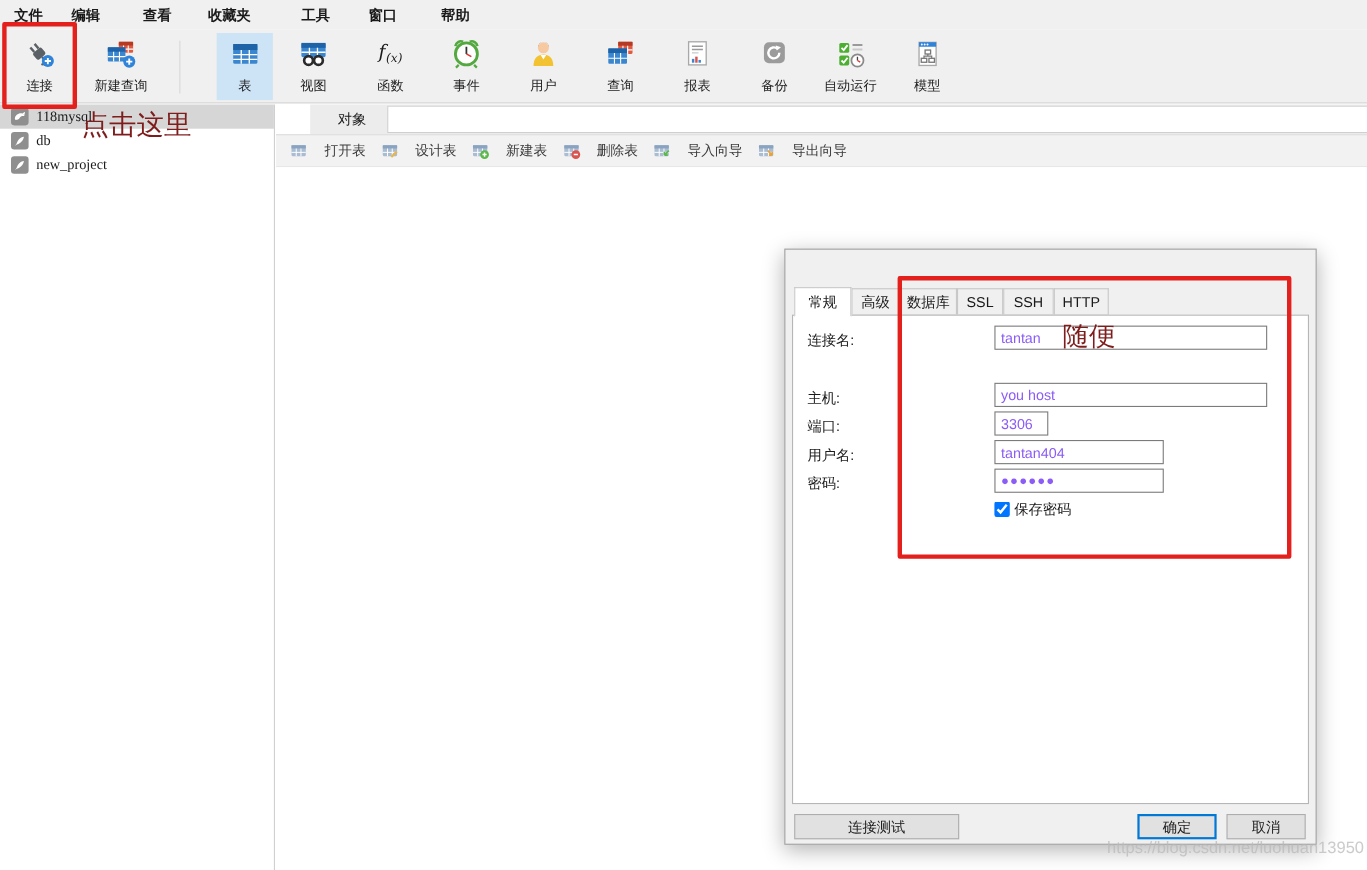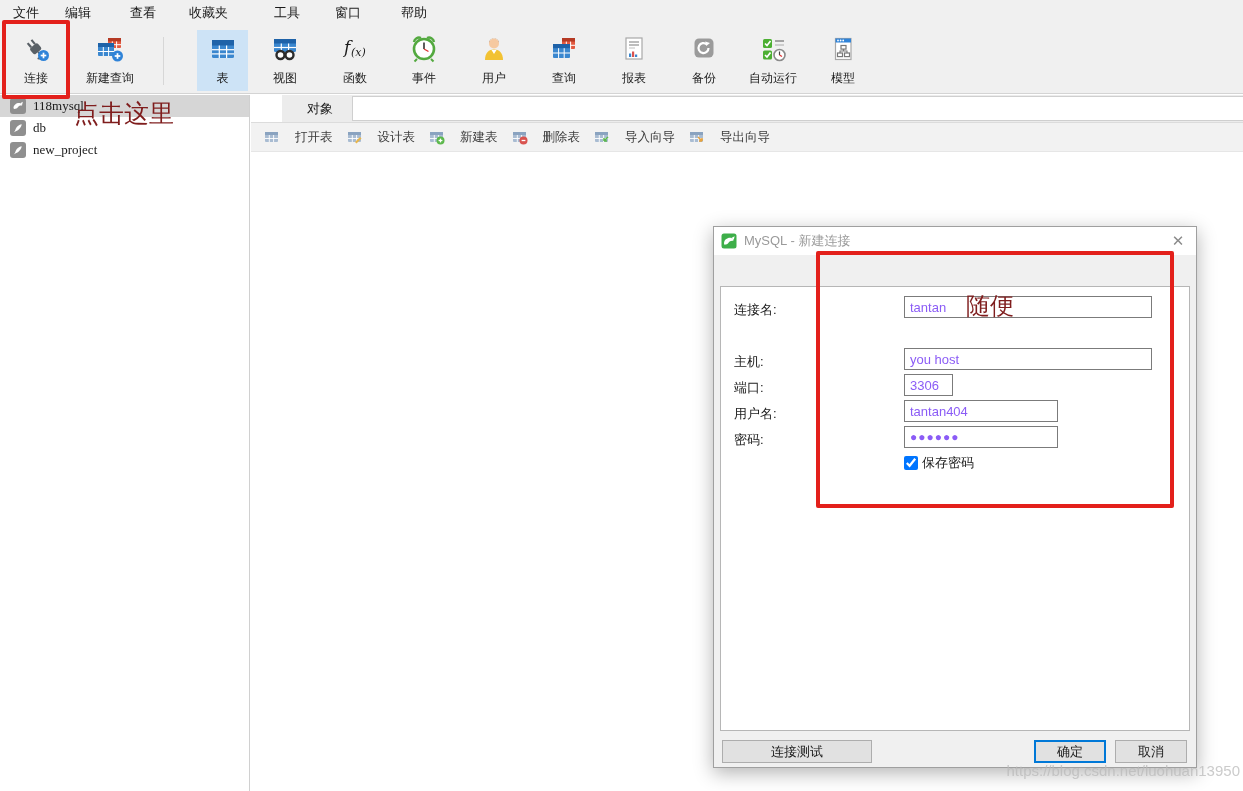--- a/index.html
+++ b/index.html
@@ -2,21 +2,21 @@
 <html><head>
 <meta charset="utf-8">
 <style>
   * { margin:0; padding:0; box-sizing:border-box; }
   html,body { width:1243px; height:791px; overflow:hidden; background:#fff;
     font-family:"Liberation Sans","DejaVu Sans",sans-serif; }
   .app { position:absolute; inset:0; background:#fff; }
 
   
   .menubar { position:absolute; left:0; top:0; width:1243px; height:27px;
-    background:#f0f0f0; display:flex; align-items:flex-end; }
+    background:#f0f0f0; display:flex; align-items:flex-start;font-weight:bold; }
   .menubar span { font-size:13px; color:#1a1a1a; padding:5px 13px; cursor:default; }
 
   
   .toolbar { position:absolute; left:0; top:27px; width:1243px; height:67px;
     background:#f0f0f0; border-bottom:1px solid #d4d4d4; }
   .tbtn { position:absolute; top:3px; height:61px; display:flex; flex-direction:column;
     align-items:center; justify-content:flex-start; padding-top:4px; }
   .tbtn .ticon { width:30px; height:30px; display:flex; align-items:center; justify-content:center; }
   .tbtn .tlabel { font-size:12px; color:#1d1d1d; margin-top:6px; white-space:nowrap; }
   .tbtn.active { background:#cde3f6; }
@@ -385,30 +385,29 @@
         <line x1="1" y1="9.5" x2="14" y2="9.5" stroke="#fff" stroke-width="0.9"></line>
         <path d="M9 8 L13 12 M13 12 L13 9 M13 12 L10 12" stroke="#e8a33d" stroke-width="1.5" fill="none"></path>
       </svg>
       <span class="ttlabel">导出向导</span>
     </div>
   </div>
 
   <div class="content-area"></div>
 
   <div class="dialog">
-    <div class="dlg-title">
-      <svg width="16" height="16" viewBox="0 0 16 16">
-        <rect x="0.5" y="0.5" width="15" height="15" rx="2.5" fill="#3dae49"></rect>
-        <path d="M3 10.5 C3 6.5 7 4.2 10.3 5 C12 5.5 12.8 6.8 12.3 7.8 C10.3 7.3 8.6 8 7.7 9.6 C6.9 11.1 5.2 11.8 3.4 11.8 Z" fill="#fff"></path>
-        <path d="M10.3 5 L13.6 3.2 L12.8 6.8 Z" fill="#fff"></path>
-      </svg>
-      <span class="dtext">MySQL - 新建连接</span>
-      <span class="dlg-close">✕</span>
-    </div>
-
+
+    <div class="dlg-tabs">
+      <div class="dtab active" style="left:8px;width:52px">常规</div>
+      <div class="dtab" style="left:60px;width:44px">高级</div>
+      <div class="dtab" style="left:104px;width:52px">数据库</div>
+      <div class="dtab" style="left:156px;width:42px">SSL</div>
+      <div class="dtab" style="left:198px;width:46px">SSH</div>
+      <div class="dtab" style="left:244px;width:50px">HTTP</div>
+    </div>
 
     <div class="dlg-panel"></div>
 
     <span class="f-label" style="top:74px">连接名:</span>
     <span class="f-label" style="top:126px">主机:</span>
     <span class="f-label" style="top:152px">端口:</span>
     <span class="f-label" style="top:178px">用户名:</span>
     <span class="f-label" style="top:204px">密码:</span>
 
     <input class="f-input" style="top: 69px; width: 248px;" value="tantan">

